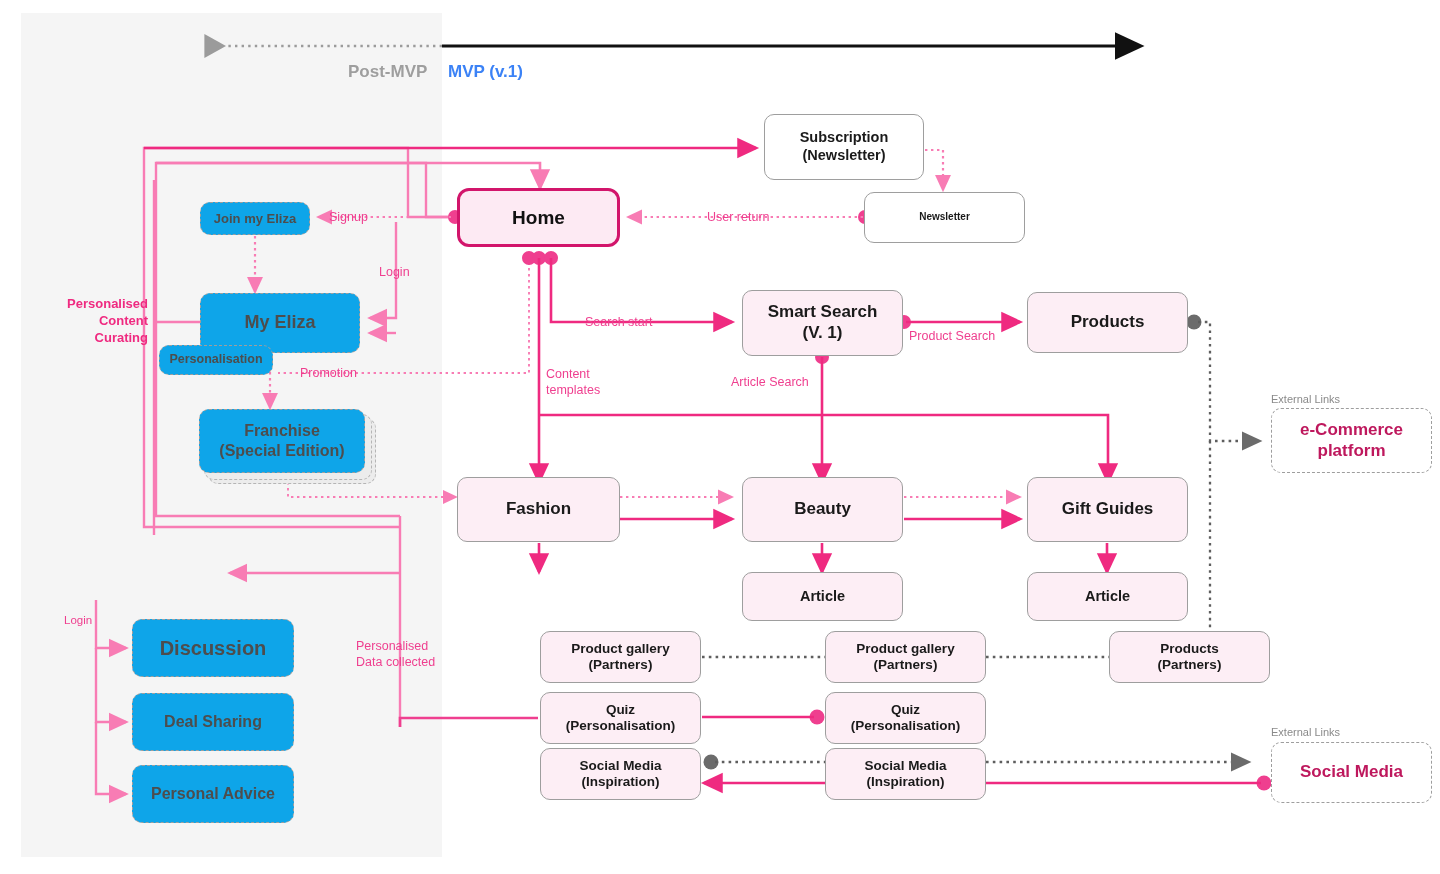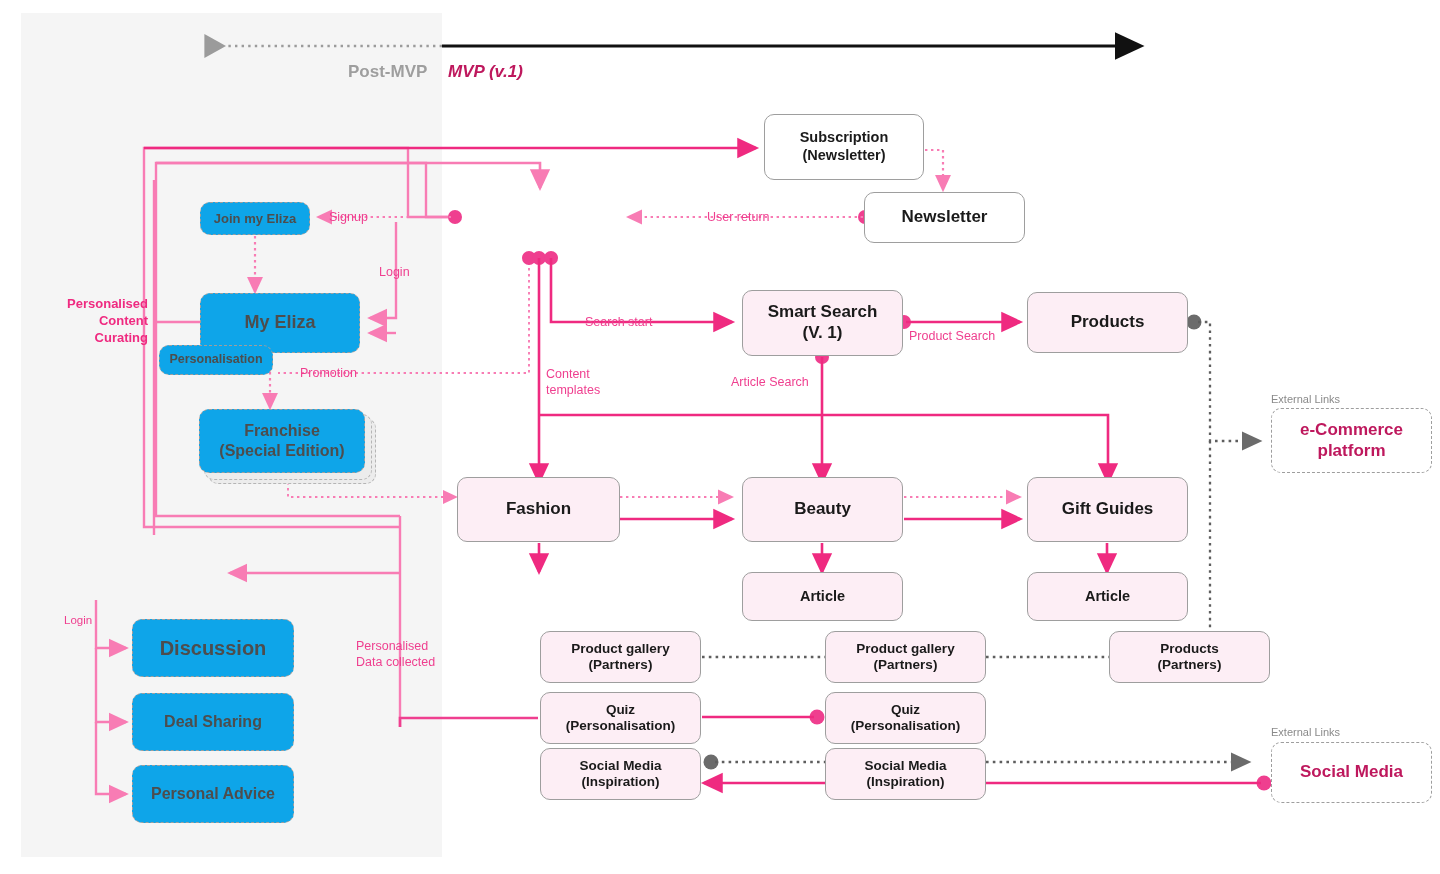--- a/index.html
+++ b/index.html
@@ -21,21 +21,21 @@
   .n-ghost{background:#0ea5e9;border:1.6px dashed #9e9e9e;color:#4d4d4d;font-weight:bold;}
   
   .n-ext{background:#ffffff;border:1.6px dashed #9e9e9e;color:#be185d;font-weight:bold;}
   
   .n-home{background:#fdeaf3;border:3px solid #d2156b;color:#111111;font-weight:bold;border-radius:12px;}
 
   .ext-label{position:absolute;font-size:11px;color:#8a8a8a;font-weight:normal;}
 
   .axis-label{position:absolute;font-weight:bold;}
   .lbl-postmvp{color:#9e9e9e;font-size:17px;}
-  .lbl-mvp{color:#be185d;font-size:17px;font-style:italic;}
+  .lbl-mvp{color:#3b82f6;font-size:17px;}
 
   .edge-label{position:absolute;font-size:12.5px;color:#ef3f8f;line-height:1.25;font-weight:normal;}
   .edge-label.strong{color:#ef2a80;font-weight:bold;font-size:13px;line-height:1.3;}
 
   .shadowstack{position:absolute;border-radius:10px;border:1.4px dashed #b5b5b5;background:#ececec;}
 </style>
 </head>
 <body>
 
 <div id="canvas">
@@ -154,27 +154,28 @@
     <path d="M707,762 L818,762" fill="none" stroke="#5e5e5e" stroke-width="2.3" stroke-dasharray="2.6 4.2"></path>
     <path d="M978,762 L1240,762" fill="none" stroke="#5e5e5e" stroke-width="2.3" stroke-dasharray="2.6 4.2" marker-end="url(#ar-grey)"></path>
     <circle cx="1256" cy="783" r="7.5" fill="#ef3f8f"></circle>
     <path d="M1253,783 L978,783" fill="none" stroke="#ef2a80" stroke-width="2.6"></path>
     <path d="M818,783 L696,783" fill="none" stroke="#ef2a80" stroke-width="2.6" marker-end="url(#ar-pink)"></path>
   </svg>
 
   <div class="axis-label lbl-postmvp" style="left:340px;top:62px;">Post-MVP</div>
   <div class="axis-label lbl-mvp" style="left:440px;top:62px;">MVP (v.1)</div>
 
+  <div class="node n-home" style="left:449px;top:188px;width:163px;height:59px;font-size:19px;">Home</div>
 
   <div class="node n-white" style="left:756px;top:114px;width:160px;height:66px;font-size:14.5px;flex-direction:column;">
     <span>Subscription</span>
     <span>(Newsletter)</span>
   </div>
 
-  <div class="node n-white" style="left:856px;top:192px;width:161px;height:51px;font-size:17px;">Newsletter</div>
+  <div class="node n-white" style="left:856px;top:192px;width:161px;height:51px;font-size:10px;">Newsletter</div>
 
   <div class="node n-mvp" style="left:734px;top:290px;width:161px;height:66px;font-size:17px;flex-direction:column;">
     <span>Smart Search</span>
     <span>(V. 1)</span>
   </div>
 
   <div class="node n-mvp" style="left:1019px;top:292px;width:161px;height:61px;font-size:17px;">Products</div>
 
   <div class="node n-mvp" style="left:449px;top:477px;width:163px;height:65px;font-size:17px;">Fashion</div>
   <div class="node n-mvp" style="left:734px;top:477px;width:161px;height:65px;font-size:17px;">Beauty</div>

